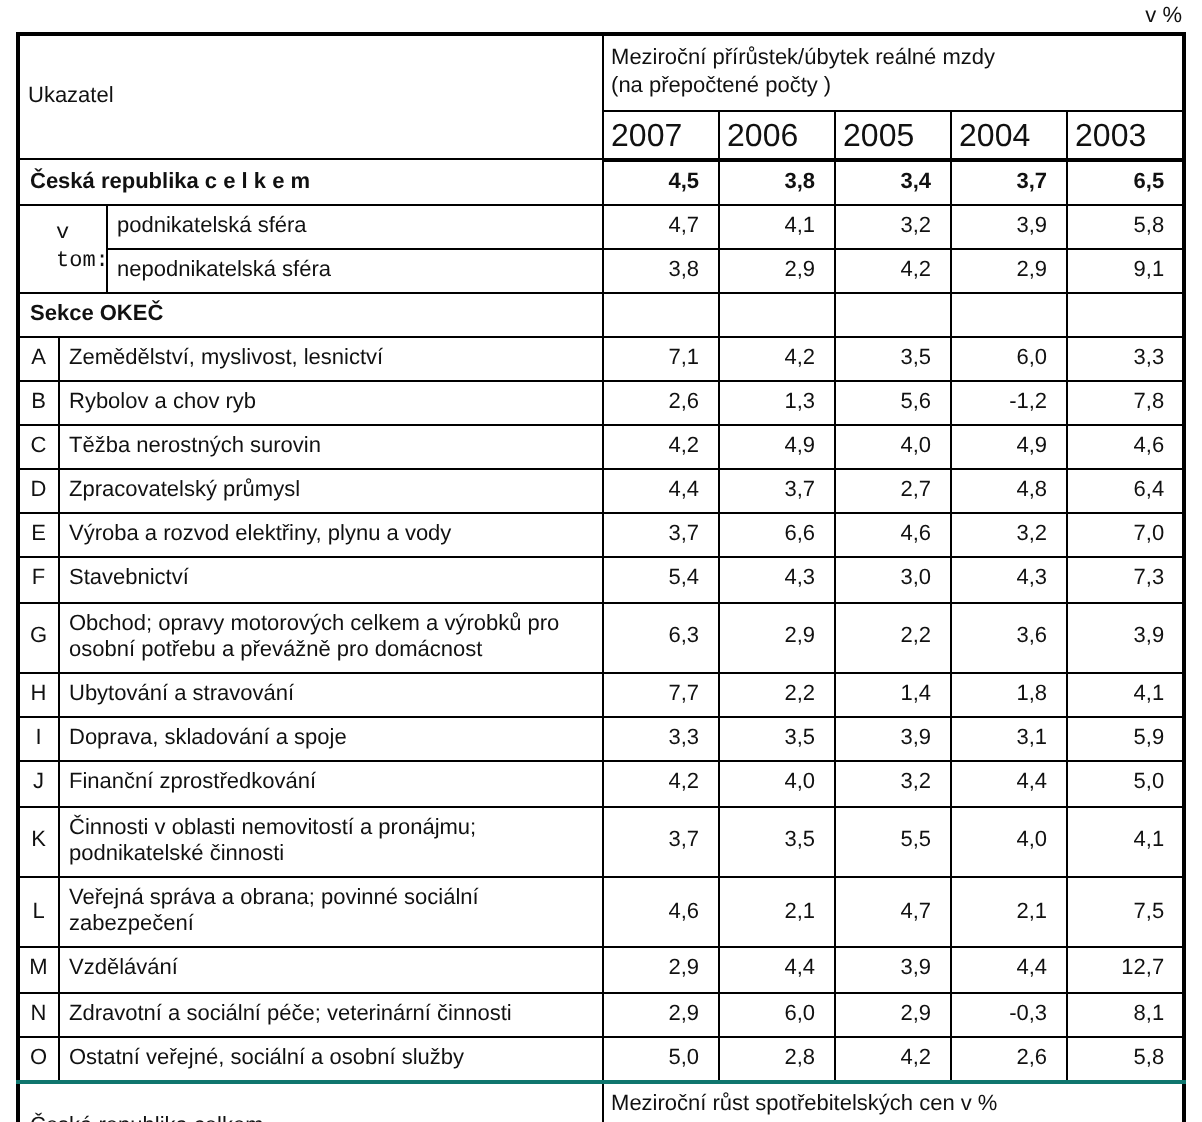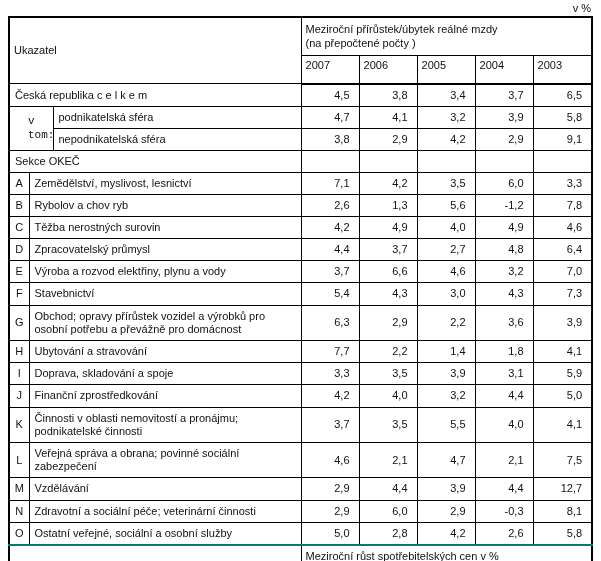--- a/index.html
+++ b/index.html
@@ -36,23 +36,23 @@
     vertical-align: middle;
     overflow: hidden;
   }
   .center { }
   .val {
     text-align: right;
     padding-right: 9px;
   }
   .lbl { padding-left: 5px; }
   .code { text-align: center; padding-left: 1px; padding-right: 1px; }
-  .bold { font-weight: normal; }
+  .bold { font-weight: bold; }
   .group-title div { line-height: 1.3; }
-  .yr { font-size: 11px; padding-top: 3px; padding-bottom: 11px; }
+  .yr { font-size: 16px; padding-top: 3px; padding-bottom: 1px; }
   tr.years-row td { border-bottom: 2px solid #000; }
   .top2 { border-top: 2px solid #0f766e; }
   .vtom { padding-left: 18px; font-family: Liberation Mono, monospace; }
   .sekce td { padding-top: 4px; padding-bottom: 3px; }
 </style>
 </head>
 <body>
 
 <div class="page">
 
@@ -171,21 +171,21 @@
           <td class="code">F</td>
           <td class="lbl" colspan="2">Stavebnictví</td>
           <td class="val">5,4</td>
           <td class="val">4,3</td>
           <td class="val">3,0</td>
           <td class="val">4,3</td>
           <td class="val">7,3</td>
         </tr>
         <tr>
           <td class="code">G</td>
-          <td class="lbl" colspan="2">Obchod; opravy přírůstek vozidel a výrobků pro osobní potřebu a převážně pro domácnost</td>
+          <td class="lbl" colspan="2">Obchod; opravy motorových celkem a výrobků pro osobní potřebu a převážně pro domácnost</td>
           <td class="val">6,3</td>
           <td class="val">2,9</td>
           <td class="val">2,2</td>
           <td class="val">3,6</td>
           <td class="val">3,9</td>
         </tr>
         <tr>
           <td class="code">H</td>
           <td class="lbl" colspan="2">Ubytování a stravování</td>
           <td class="val">7,7</td>

